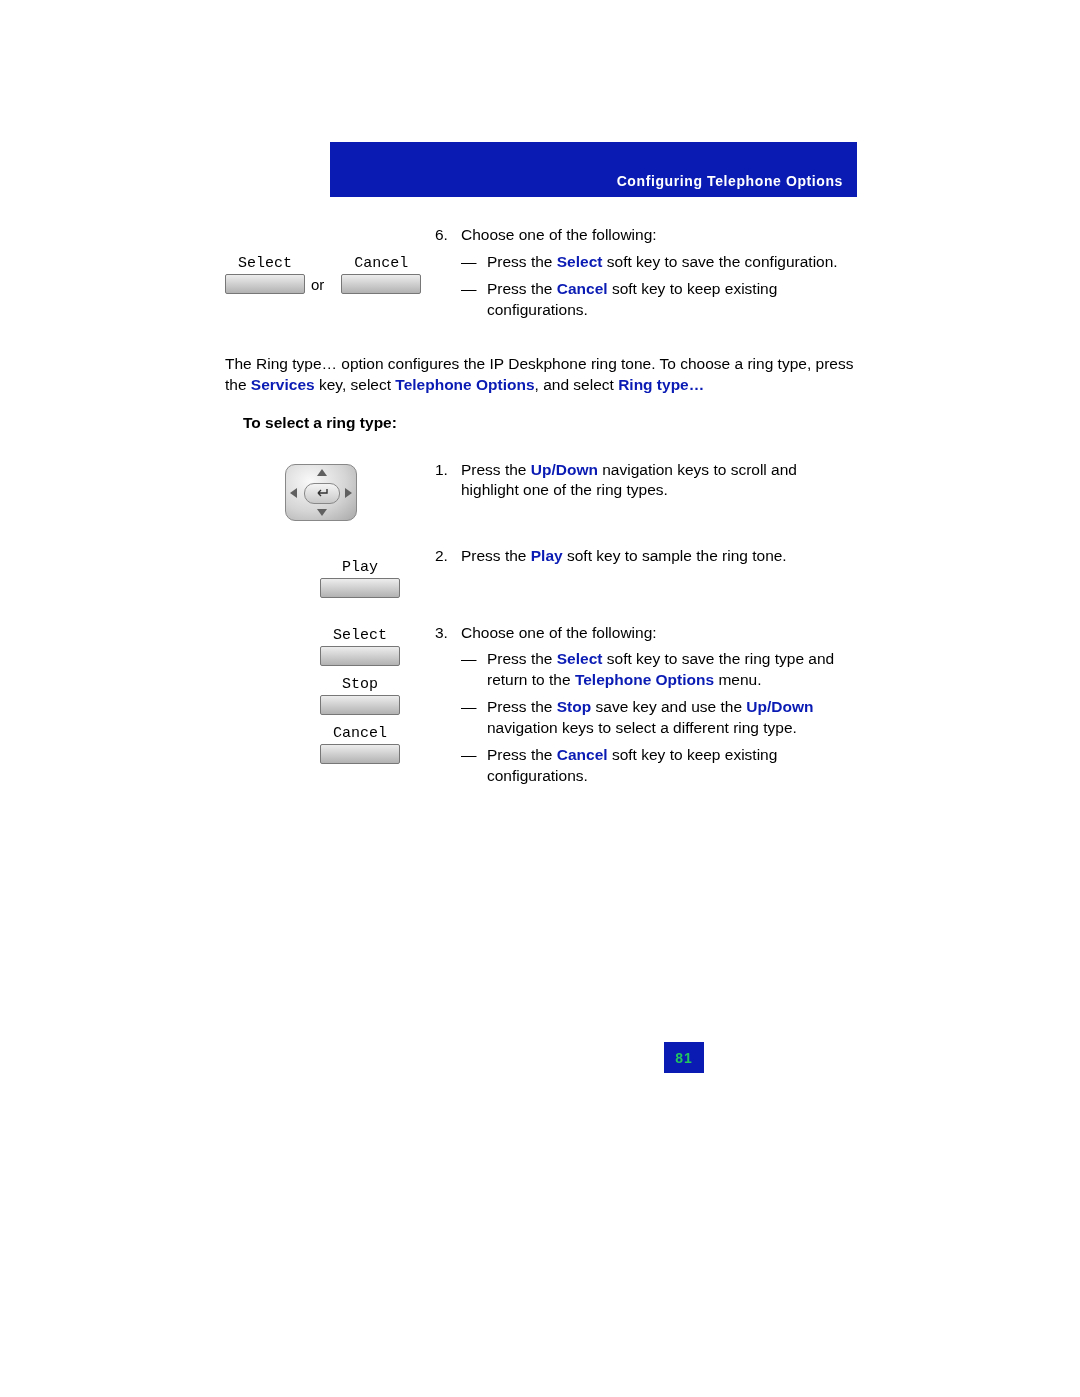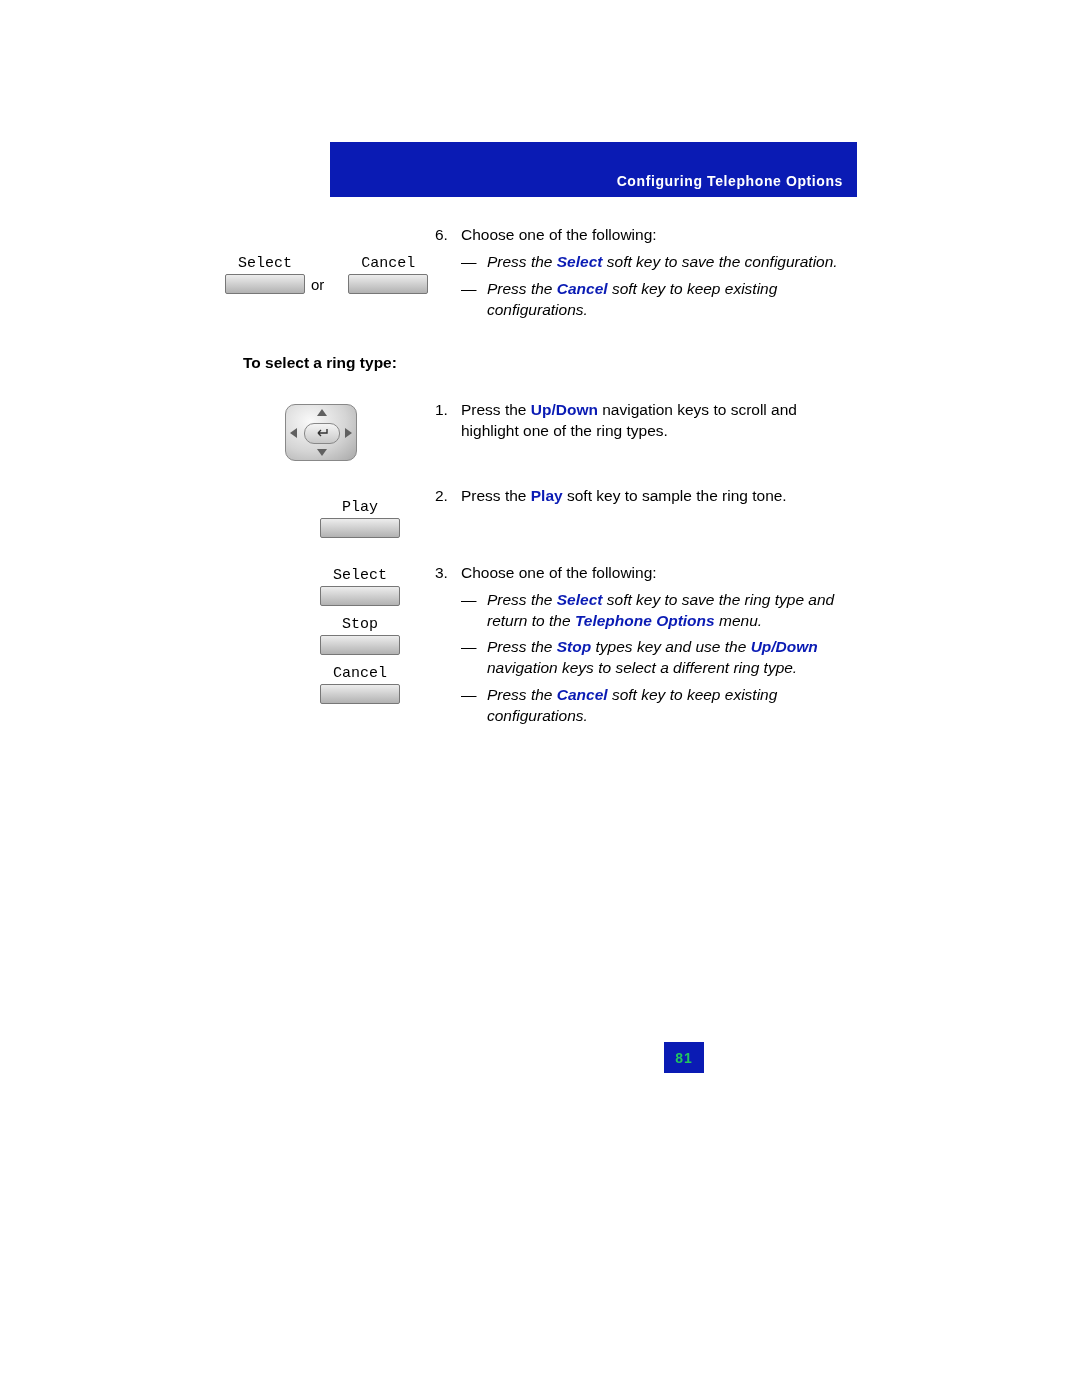--- a/index.html
+++ b/index.html
@@ -67,21 +67,20 @@
     display: flex;
     margin-bottom: 4px;
   }
   .sub-dash {
     width: 26px;
     flex-shrink: 0;
     text-align: left;
   }
   .sub-body {
     flex: 1;
-    font-style: italic;
   }
   .bold-blue {
     color: #0a1bb4;
     font-weight: bold;
   }
   .section-title {
     color: #0a1bb4;
     font-size: 20px;
     font-weight: bold;
     letter-spacing: 1.2px;
@@ -116,21 +115,21 @@
   }
   .softkey-btn {
     width: 78px;
     height: 18px;
     background: linear-gradient(180deg, #ededed 0%, #b2b2b2 100%);
     border: 1px solid #777;
     border-radius: 2px;
   }
   .or-text {
     font-size: 15px;
-    margin: 0 21px 1px 3px;
+    margin: 0 14px 1px 3px;
   }
   .softkey-stack {
     display: flex;
     flex-direction: column;
     align-items: center;
     gap: 10px;
     padding-left: 60px;
     padding-top: 4px;
   }
   .softkey-single {
@@ -229,20 +228,23 @@
               <div class="sub-dash">—</div>
               <div class="sub-body">
                 <span>Press the </span><span class="bold-blue">Cancel</span><span> soft key to keep existing configurations.</span>
               </div>
             </div>
           </div>
         </div>
       </div>
     </div>
 
+    <div class="para">
+      <span>The Ring type… option configures the IP Deskphone ring tone. To choose a ring type, press the </span><span class="bold-blue">Services</span><span> key, select </span><span class="bold-blue">Telephone Options</span><span>, and select </span><span class="bold-blue">Ring type…</span>
+    </div>
     <div class="subhead">To select a ring type:</div>
 
     <div class="row">
       <div class="icon-col">
         <div class="navpad">
           <div class="nav-arrow nav-up"></div>
           <div class="nav-arrow nav-down"></div>
           <div class="nav-arrow nav-left"></div>
           <div class="nav-arrow nav-right"></div>
           <div class="navpad-center">
@@ -303,21 +305,21 @@
             <div>Choose one of the following:</div>
             <div class="sub-line" style="margin-top:6px">
               <div class="sub-dash">—</div>
               <div class="sub-body">
                 <span>Press the </span><span class="bold-blue">Select</span><span> soft key to save the ring type and return to the </span><span class="bold-blue">Telephone Options</span><span> menu.</span>
               </div>
             </div>
             <div class="sub-line" style="margin-top:6px">
               <div class="sub-dash">—</div>
               <div class="sub-body">
-                <span>Press the </span><span class="bold-blue">Stop</span><span> types key and use the </span><span class="bold-blue">Up/Down</span><span> navigation keys to select a different ring type.</span>
+                <span>Press the </span><span class="bold-blue">Stop</span><span> save key and use the </span><span class="bold-blue">Up/Down</span><span> navigation keys to select a different ring type.</span>
               </div>
             </div>
             <div class="sub-line" style="margin-top:6px">
               <div class="sub-dash">—</div>
               <div class="sub-body">
                 <span>Press the </span><span class="bold-blue">Cancel</span><span> soft key to keep existing configurations.</span>
               </div>
             </div>
           </div>
         </div>

